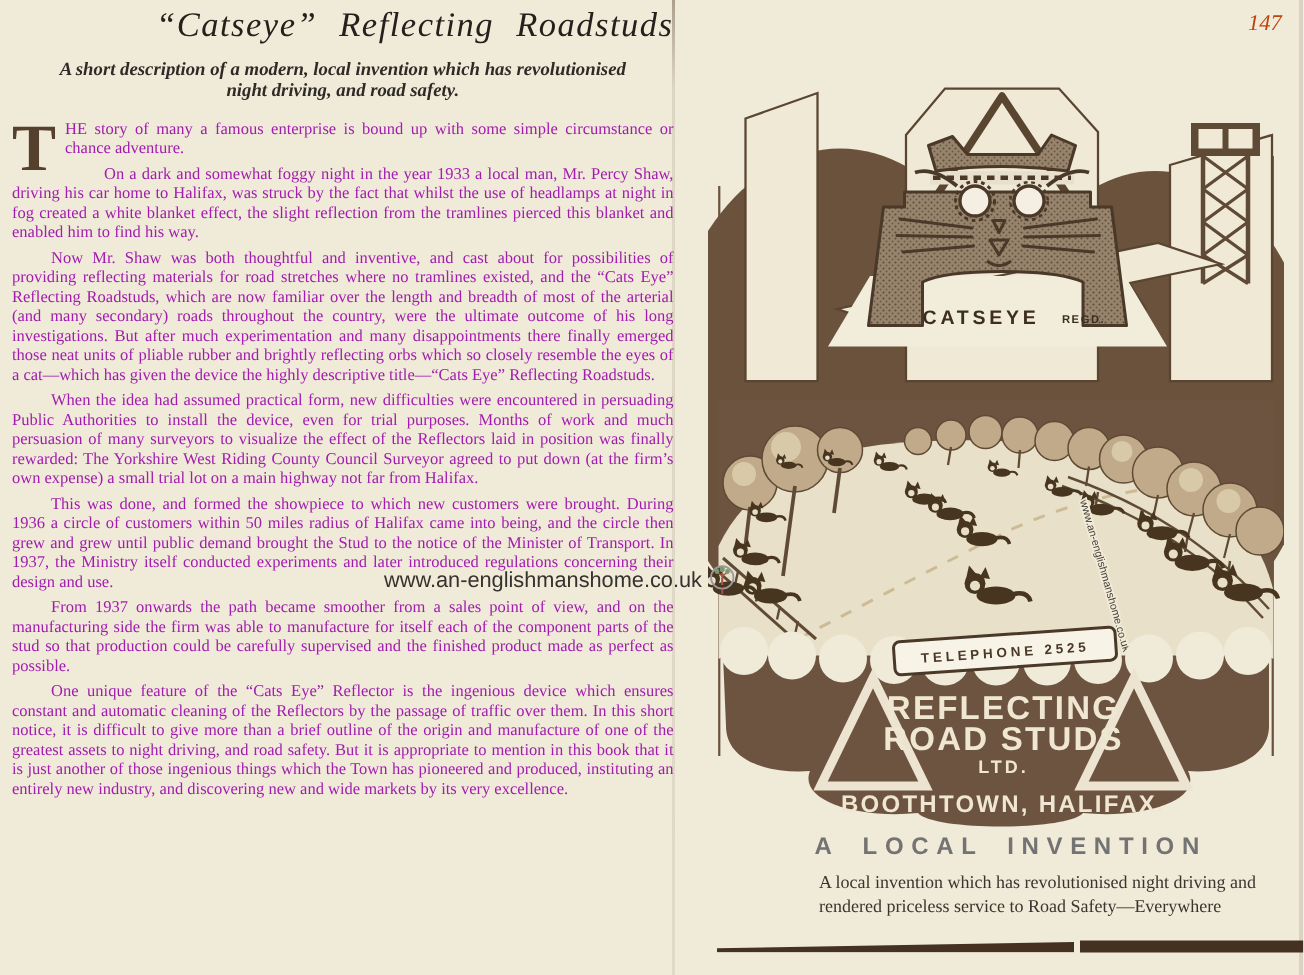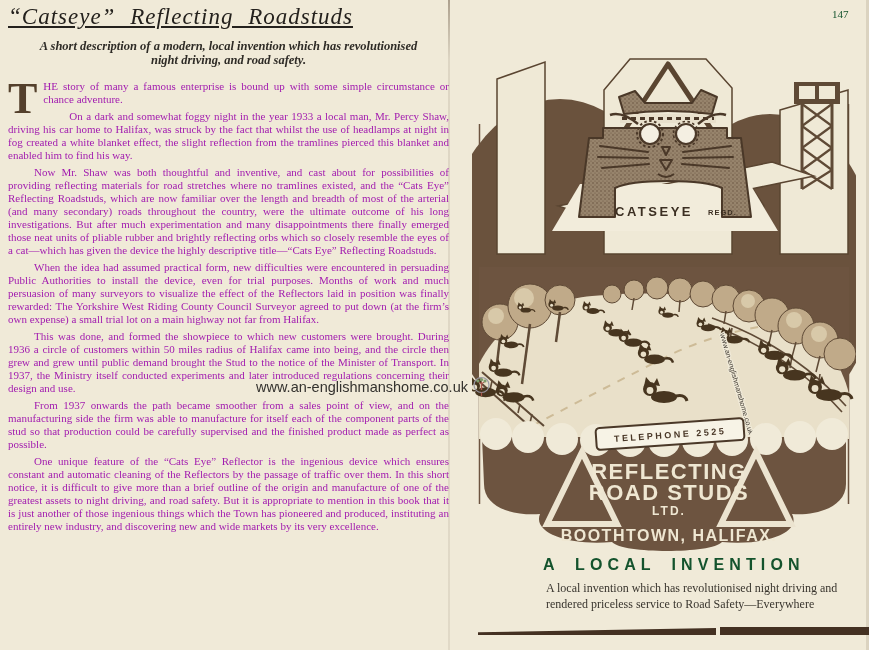--- a/index.html
+++ b/index.html
@@ -5,23 +5,23 @@
   html,body{margin:0;padding:0;}
   .page{
     position:relative; width:869px; height:650px; overflow:hidden;
     background:#f0ead8;
     font-family:"Liberation Serif", serif;
     color:#2c2a26;
   }
   
   .article{position:absolute; left:8px; top:4px; width:441px;}
   .article-title{
-    text-align:left; font-style:italic; font-size:23px; letter-spacing:1px;
+    text-align:right; font-style:italic; font-size:23px; letter-spacing:1px;
     word-spacing:8px; color:#24211d; margin:0;
-    font-family:"Liberation Serif", serif; font-weight:500;text-decoration:underline;
+    font-family:"Liberation Serif", serif; font-weight:500;
   }
   .article-subtitle{
     margin:9px auto 0 auto; width:92%;
     text-align:center; font-style:italic; font-weight:bold;
     font-size:12.5px; line-height:14px; color:#2e2b26;font-family:Liberation Serif, serif;
   }
   .article-body{margin-top:13px;}
   .article-body p{
     margin:0 0 4.5px 0; text-align:justify;
     font-size:11px; line-height:12.9px; color:#a21caf;
@@ -37,26 +37,26 @@
     position:absolute; left:256px; top:376px; z-index:5;
     font-family:"Liberation Sans", sans-serif; font-size:14.5px; color:#34322e;
     display:flex; align-items:center; gap:4px;
   }
   
   .crease{position:absolute; left:448px; top:0; width:2px; height:650px;
     background:linear-gradient(to bottom, rgba(90,70,50,.45), rgba(90,70,50,.12) 60px, rgba(90,70,50,.10));}
   .right-edge{position:absolute; left:866px; top:0; width:3px; height:650px;
     background:rgba(100,80,60,.15);}
   
-  .page-number{position:absolute; left:832px; top:8px; font-size:11px; color:#14532d;}
+  .page-number{position:absolute; left:832px; top:8px; font-size:15px; color:#c2410c;font-style:italic;}
   .advert-art{position:absolute; left:472px; top:54px;}
   .advert-heading{
     position:absolute; left:543px; top:556px; width:310px;
     font-family:"Liberation Sans", sans-serif; font-weight:bold;
-    font-size:16px; letter-spacing:0.32em; word-spacing:0.4em; color:#14532d;
+    font-size:16px; letter-spacing:0.32em; word-spacing:0.4em; color:#737373;
   }
   .advert-caption{
     position:absolute; left:546px; top:580px; width:302px;
     font-size:12px; line-height:16px; color:#39352e;
   }
   .bottom-rule-1{position:absolute; left:478px; top:628px; width:238px; height:7px;
     background:#443122; clip-path:polygon(0 60%,100% 0,100% 100%,0 100%);}
   .bottom-rule-2{position:absolute; left:720px; top:627px; width:149px; height:8px;
     background:#443122;}
 </style>

